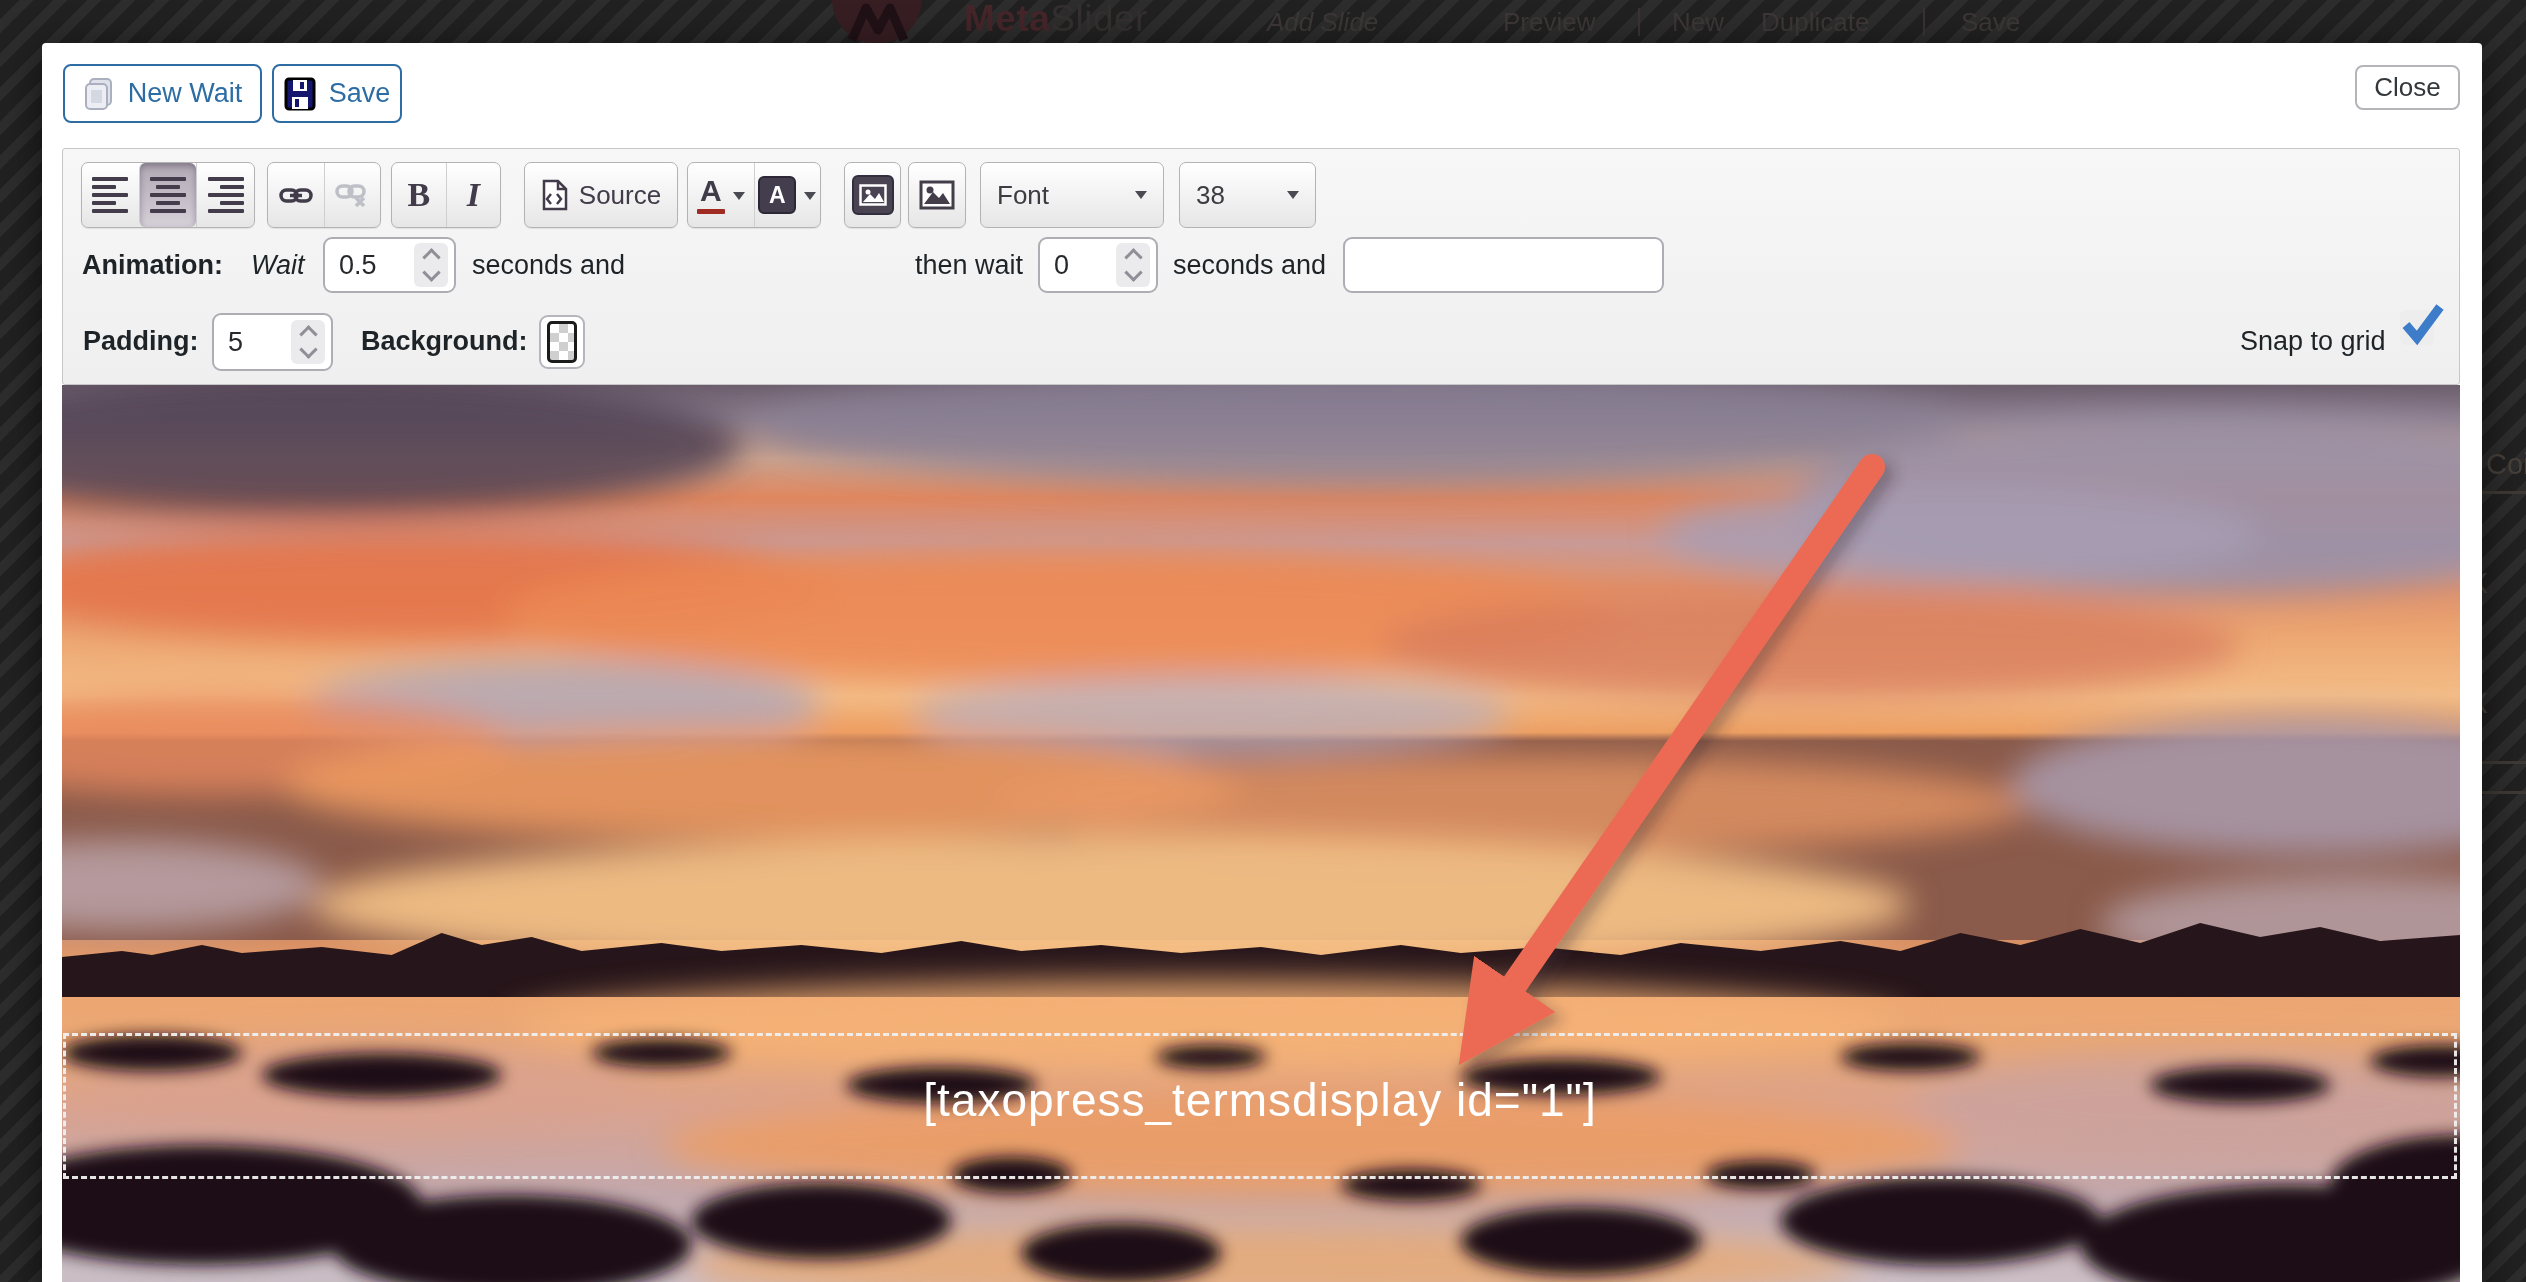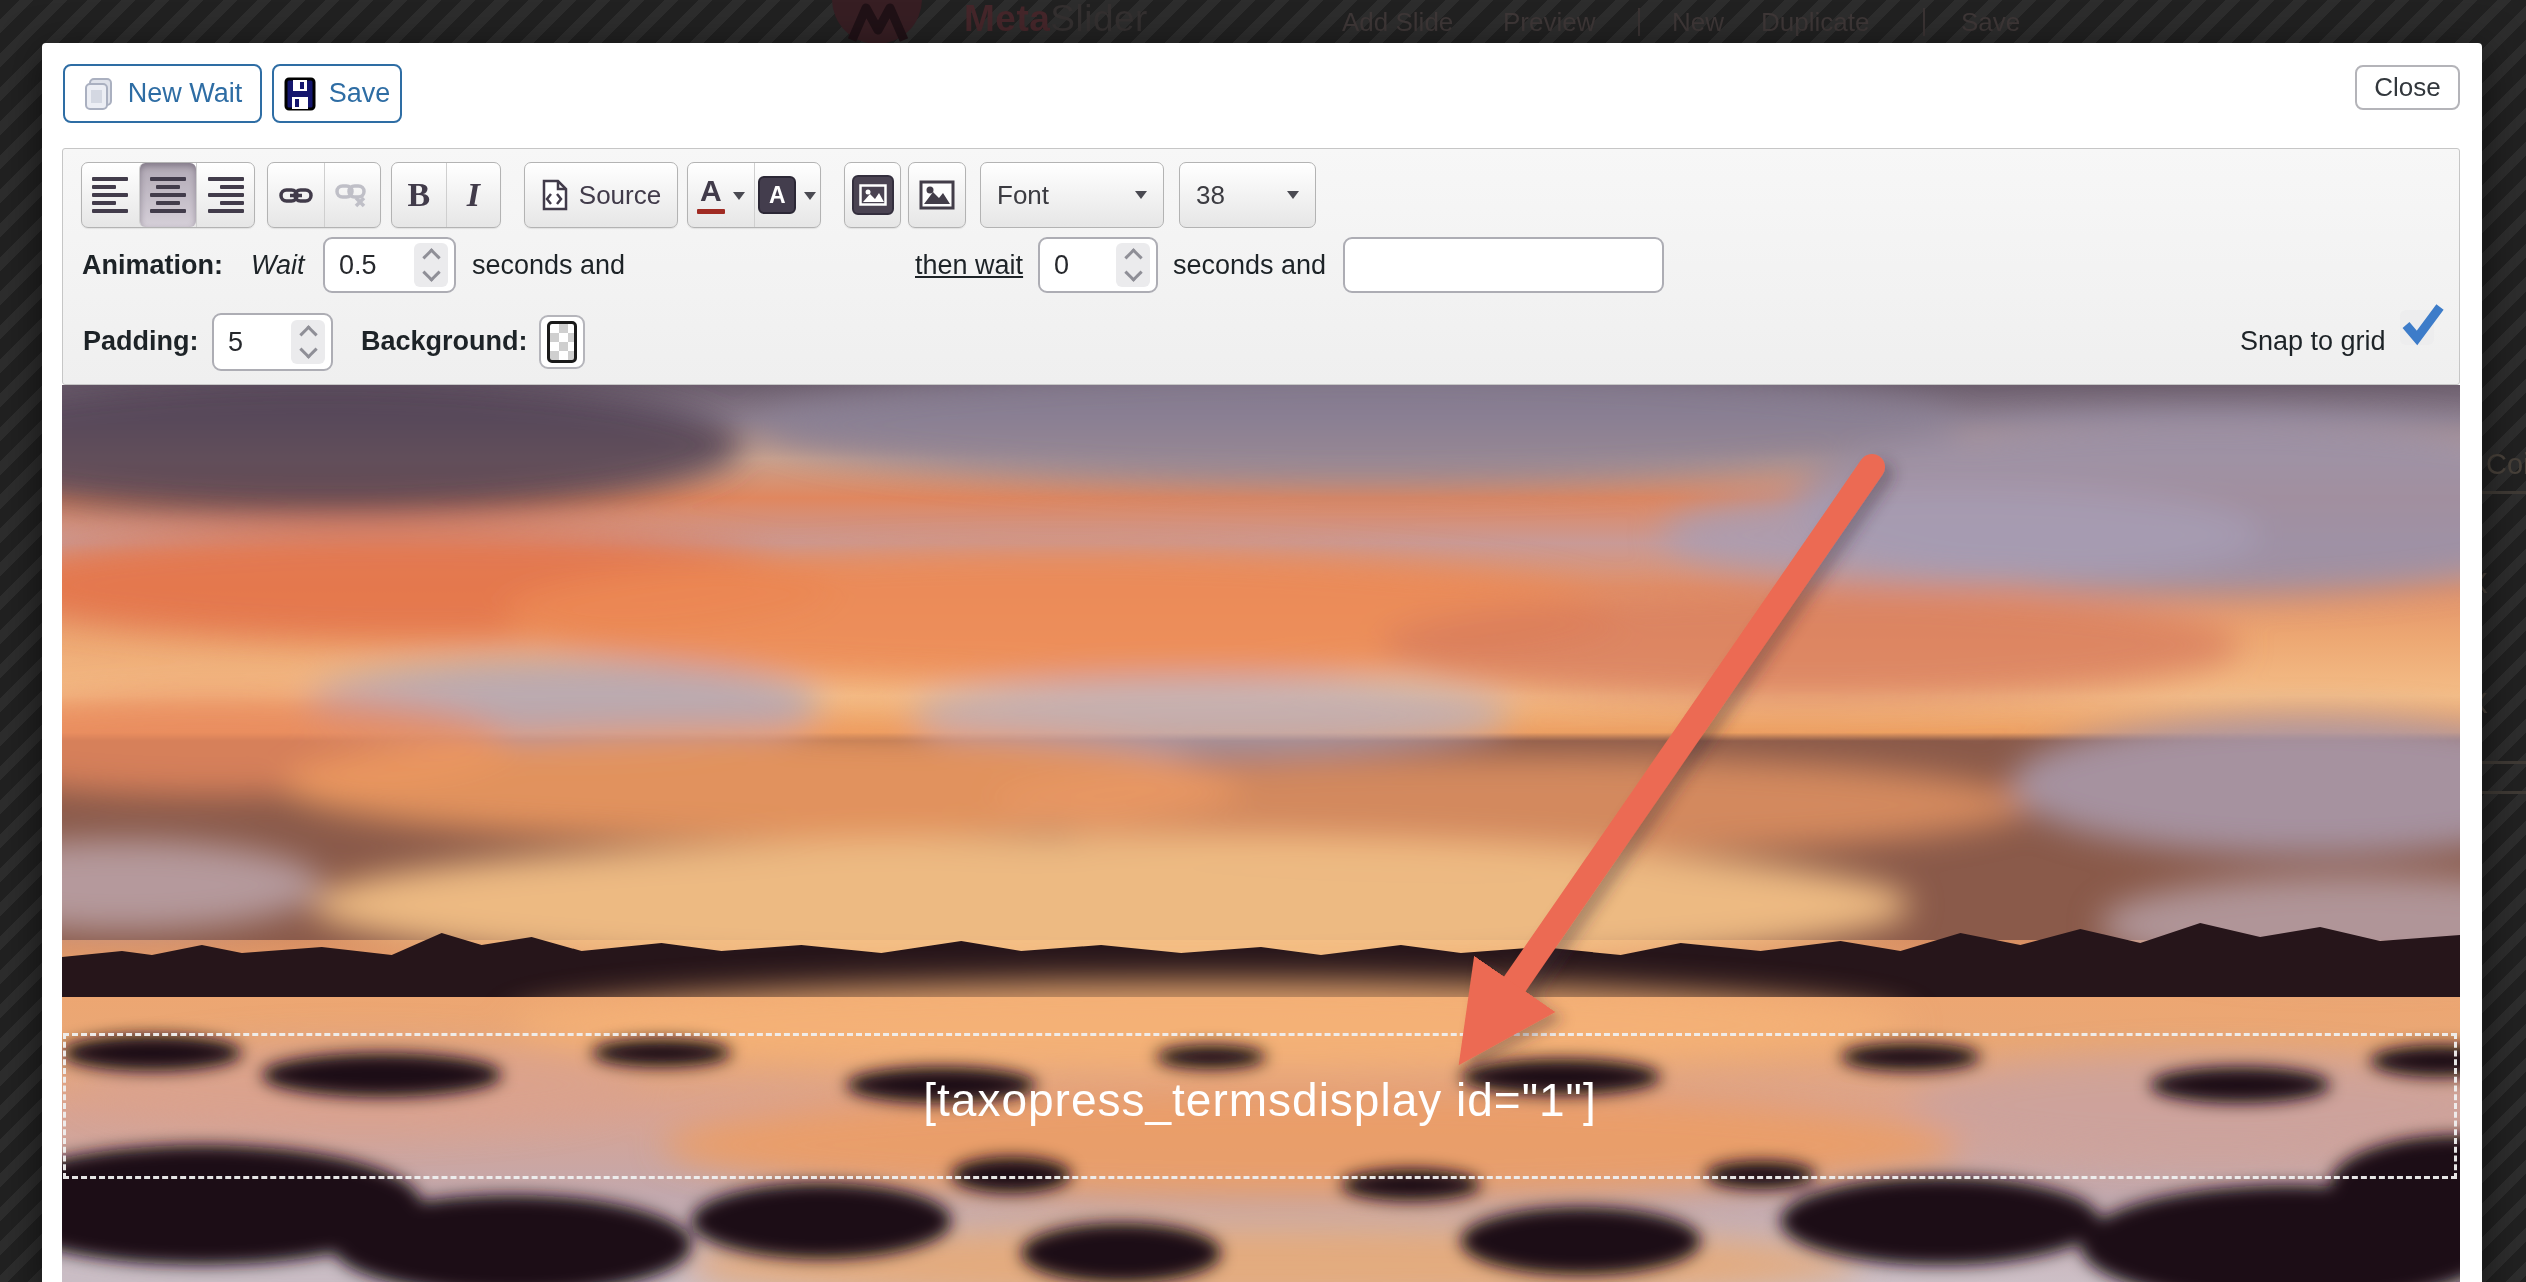--- a/index.html
+++ b/index.html
@@ -85,21 +85,21 @@
 <div class="stage">
 
   <div>
     <svg class="abs" style="left:830px;top:0;" width="94" height="46" viewBox="0 0 94 46">
       <circle cx="47" cy="-1" r="45" fill="#371e23"></circle>
       <path d="M22 40 L36 8 L48 30 L60 8 L74 40" stroke="#201116" stroke-width="9" fill="none" stroke-linejoin="round"></path>
     </svg>
     <div class="brand">
       <span class="meta">Meta</span><span class="slider">Slider</span>
     </div>
-    <span class="adm-item" style="left:1342px;">Add Slide</span>
+    <span class="adm-item" style="left:1267px;font-style:italic;">Add Slide</span>
     <span class="adm-item" style="left:1503px;">Preview</span>
     <span class="adm-sep" style="left:1638px;"></span>
     <span class="adm-item" style="left:1672px;">New</span>
     <span class="adm-item" style="left:1761px;">Duplicate</span>
     <span class="adm-sep" style="left:1923px;"></span>
     <span class="adm-item" style="left:1961px;">Save</span>
 
     <span class="frag" style="left:2486px;top:448px;font-size:29px;">Coi</span>
     <span class="fragline" style="left:2482px;top:491px;width:44px;"></span>
     <span class="frag" style="left:2468px;top:566px;font-size:30px;">X</span>
@@ -255,21 +255,21 @@
     <span class="lbl bold" style="left:40px;top:194px;">Animation:</span>
     <span class="lbl" style="left:209px;top:194px;font-style:italic;">Wait</span>
     <div class="inwrap" style="left:281px;top:194px;width:133px;height:56px;">
       <input value="0.5" style="">
       <span class="stepper">
           <span class="chev up"></span>
           <span class="chev dn"></span>
         </span>
     </div>
     <span class="lbl" style="left:430px;top:194px;">seconds and</span>
-    <span class="lbl" style="left:873px;top:194px;text-decoration:underline;">then wait</span>
+    <span class="lbl" style="left:873px;top:194px;">then wait</span>
     <div class="inwrap" style="left:996px;top:194px;width:120px;height:56px;">
       <input value="0" style="">
       <span class="stepper">
           <span class="chev up"></span>
           <span class="chev dn"></span>
         </span>
     </div>
     <span class="lbl" style="left:1131px;top:194px;">seconds and</span>
     <div class="inwrap" style="left:1301px;top:194px;width:321px;height:56px;">
       <input value="" style="">

